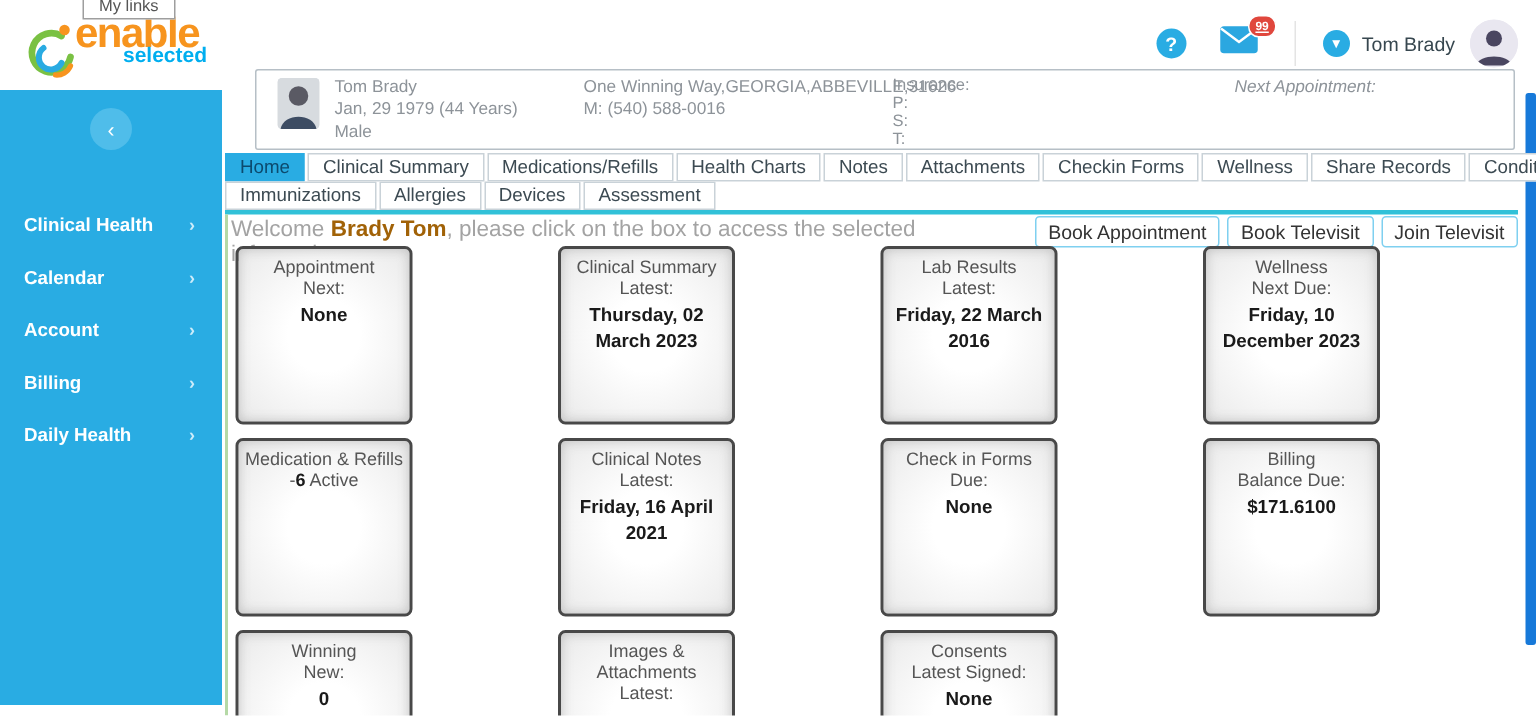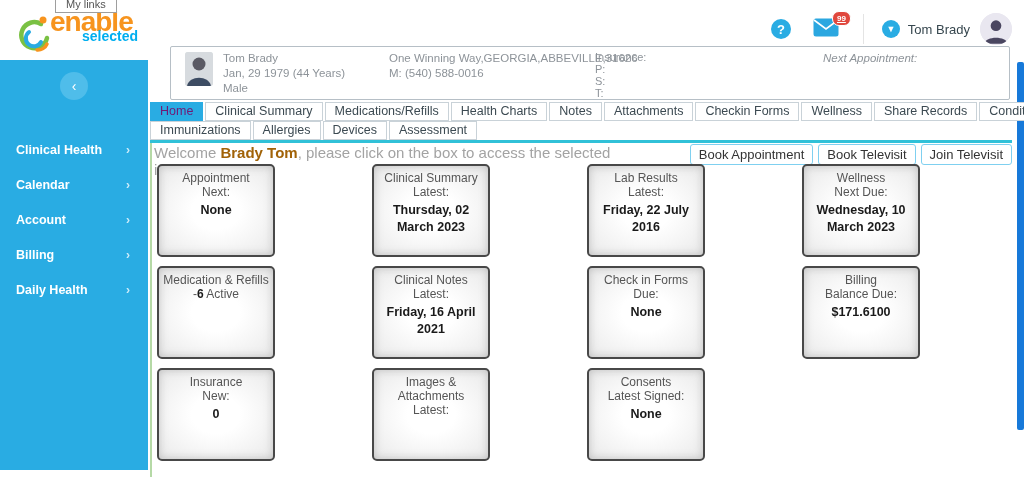--- a/index.html
+++ b/index.html
@@ -47,38 +47,38 @@
   .pb-address { left:218px; }
   .pb-insurance { left:424px; font-size:11px; line-height:12px; }
   .pb-next { left:652px;font-style:italic; }
 
   
   .tabs-row { position:absolute; left:150px; display:flex; column-gap:2px; z-index:3; }
   .tabs-row1 { top:102px; }
   .tabs-row2 { top:121px;text-align:right; }
   .tab { border:1px solid #c9d2d8; background:#fff; padding:1px 9px; font-size:12.5px;
     line-height:15px; color:#3c4a52; cursor:pointer; white-space:nowrap; }
-  .tab.active { background:#29ACE3; border-color:#29ACE3; color:#701a75; }
+  .tab.active { background:#29ACE3; border-color:#29ACE3; color:#0c4a6e; }
 
   .teal-line { position:absolute; left:150px; top:140px; width:862px; height:3px; background:#31C1D8; }
   .green-line { position:absolute; left:150px; top:143px; width:2px; height:334px; background:#b5d9a6; }
 
   
   .welcome-row { position:absolute; left:154px; top:144px; width:858px; display:flex;
     justify-content:space-between; align-items:flex-start; }
   .welcome-text { font-size:15px; color:#a3a3a3; }
   .welcome-text .wname { color:#a16207; font-weight:bold; }
   .action-buttons { display:flex; gap:5px; }
   .action-btn { border:1px solid #7fd0f0; background:#fff; color:#333; font-size:13px;
     padding:2px 8px; border-radius:3px; cursor:pointer; white-space:nowrap; }
 
   
   .cards { position:absolute; left:157px; top:164px; display:grid;
     grid-template-columns:repeat(4,215px); row-gap:9px; }
-  .card { width:118px; height:93px; border:2px solid #484848; border-radius:5px;
+  .card { width:118px; height:119px; border:2px solid #484848; border-radius:5px;
     background:radial-gradient(ellipse at center, #ffffff 30%, #ebebeb 95%);
     box-shadow:inset 0 0 8px rgba(110,110,110,0.35);
     text-align:center; padding-top:5px; cursor:pointer; }
   .card-title { font-size:12px; color:#555; }
   .card-label { font-size:12px; color:#555; min-height:14px; }
   .card-value { margin-top:3px; font-weight:bold; color:#1a1a1a; font-size:12.5px;
     line-height:1.35; padding:0 2px; }
   .card-label b { color:#1a1a1a; }
 
   .scrollbar-right { position:absolute; right:0; top:62px; width:7px; height:368px;
@@ -221,26 +221,26 @@
     <div class="card-value">None</div>
   </div>
   <div class="card">
     <div class="card-title">Clinical Summary</div>
     <div class="card-label">Latest:</div>
     <div class="card-value">Thursday, 02 March 2023</div>
   </div>
   <div class="card">
     <div class="card-title">Lab Results</div>
     <div class="card-label">Latest:</div>
-    <div class="card-value">Friday, 22 July 2016</div>
+    <div class="card-value">Friday, 22 March 2016</div>
   </div>
   <div class="card">
     <div class="card-title">Wellness</div>
     <div class="card-label">Next Due:</div>
-    <div class="card-value">Wednesday, 10 March 2023</div>
+    <div class="card-value">Friday, 10 December 2023</div>
   </div>
 
   <div class="card">
     <div class="card-title">Medication &amp; Refills</div>
     <div class="card-label"><span>-</span><b>6</b><span> Active</span></div>
   </div>
   <div class="card">
     <div class="card-title">Clinical Notes</div>
     <div class="card-label">Latest:</div>
     <div class="card-value">Friday, 16 April 2021</div>
@@ -250,21 +250,21 @@
     <div class="card-label">Due:</div>
     <div class="card-value">None</div>
   </div>
   <div class="card">
     <div class="card-title">Billing</div>
     <div class="card-label">Balance Due:</div>
     <div class="card-value">$171.6100</div>
   </div>
 
   <div class="card">
-    <div class="card-title">Insurance</div>
+    <div class="card-title">Winning</div>
     <div class="card-label">New:</div>
     <div class="card-value">0</div>
   </div>
   <div class="card">
     <div class="card-title">Images &amp; Attachments</div>
     <div class="card-label">Latest:</div>
 
   </div>
   <div class="card">
     <div class="card-title">Consents</div>

